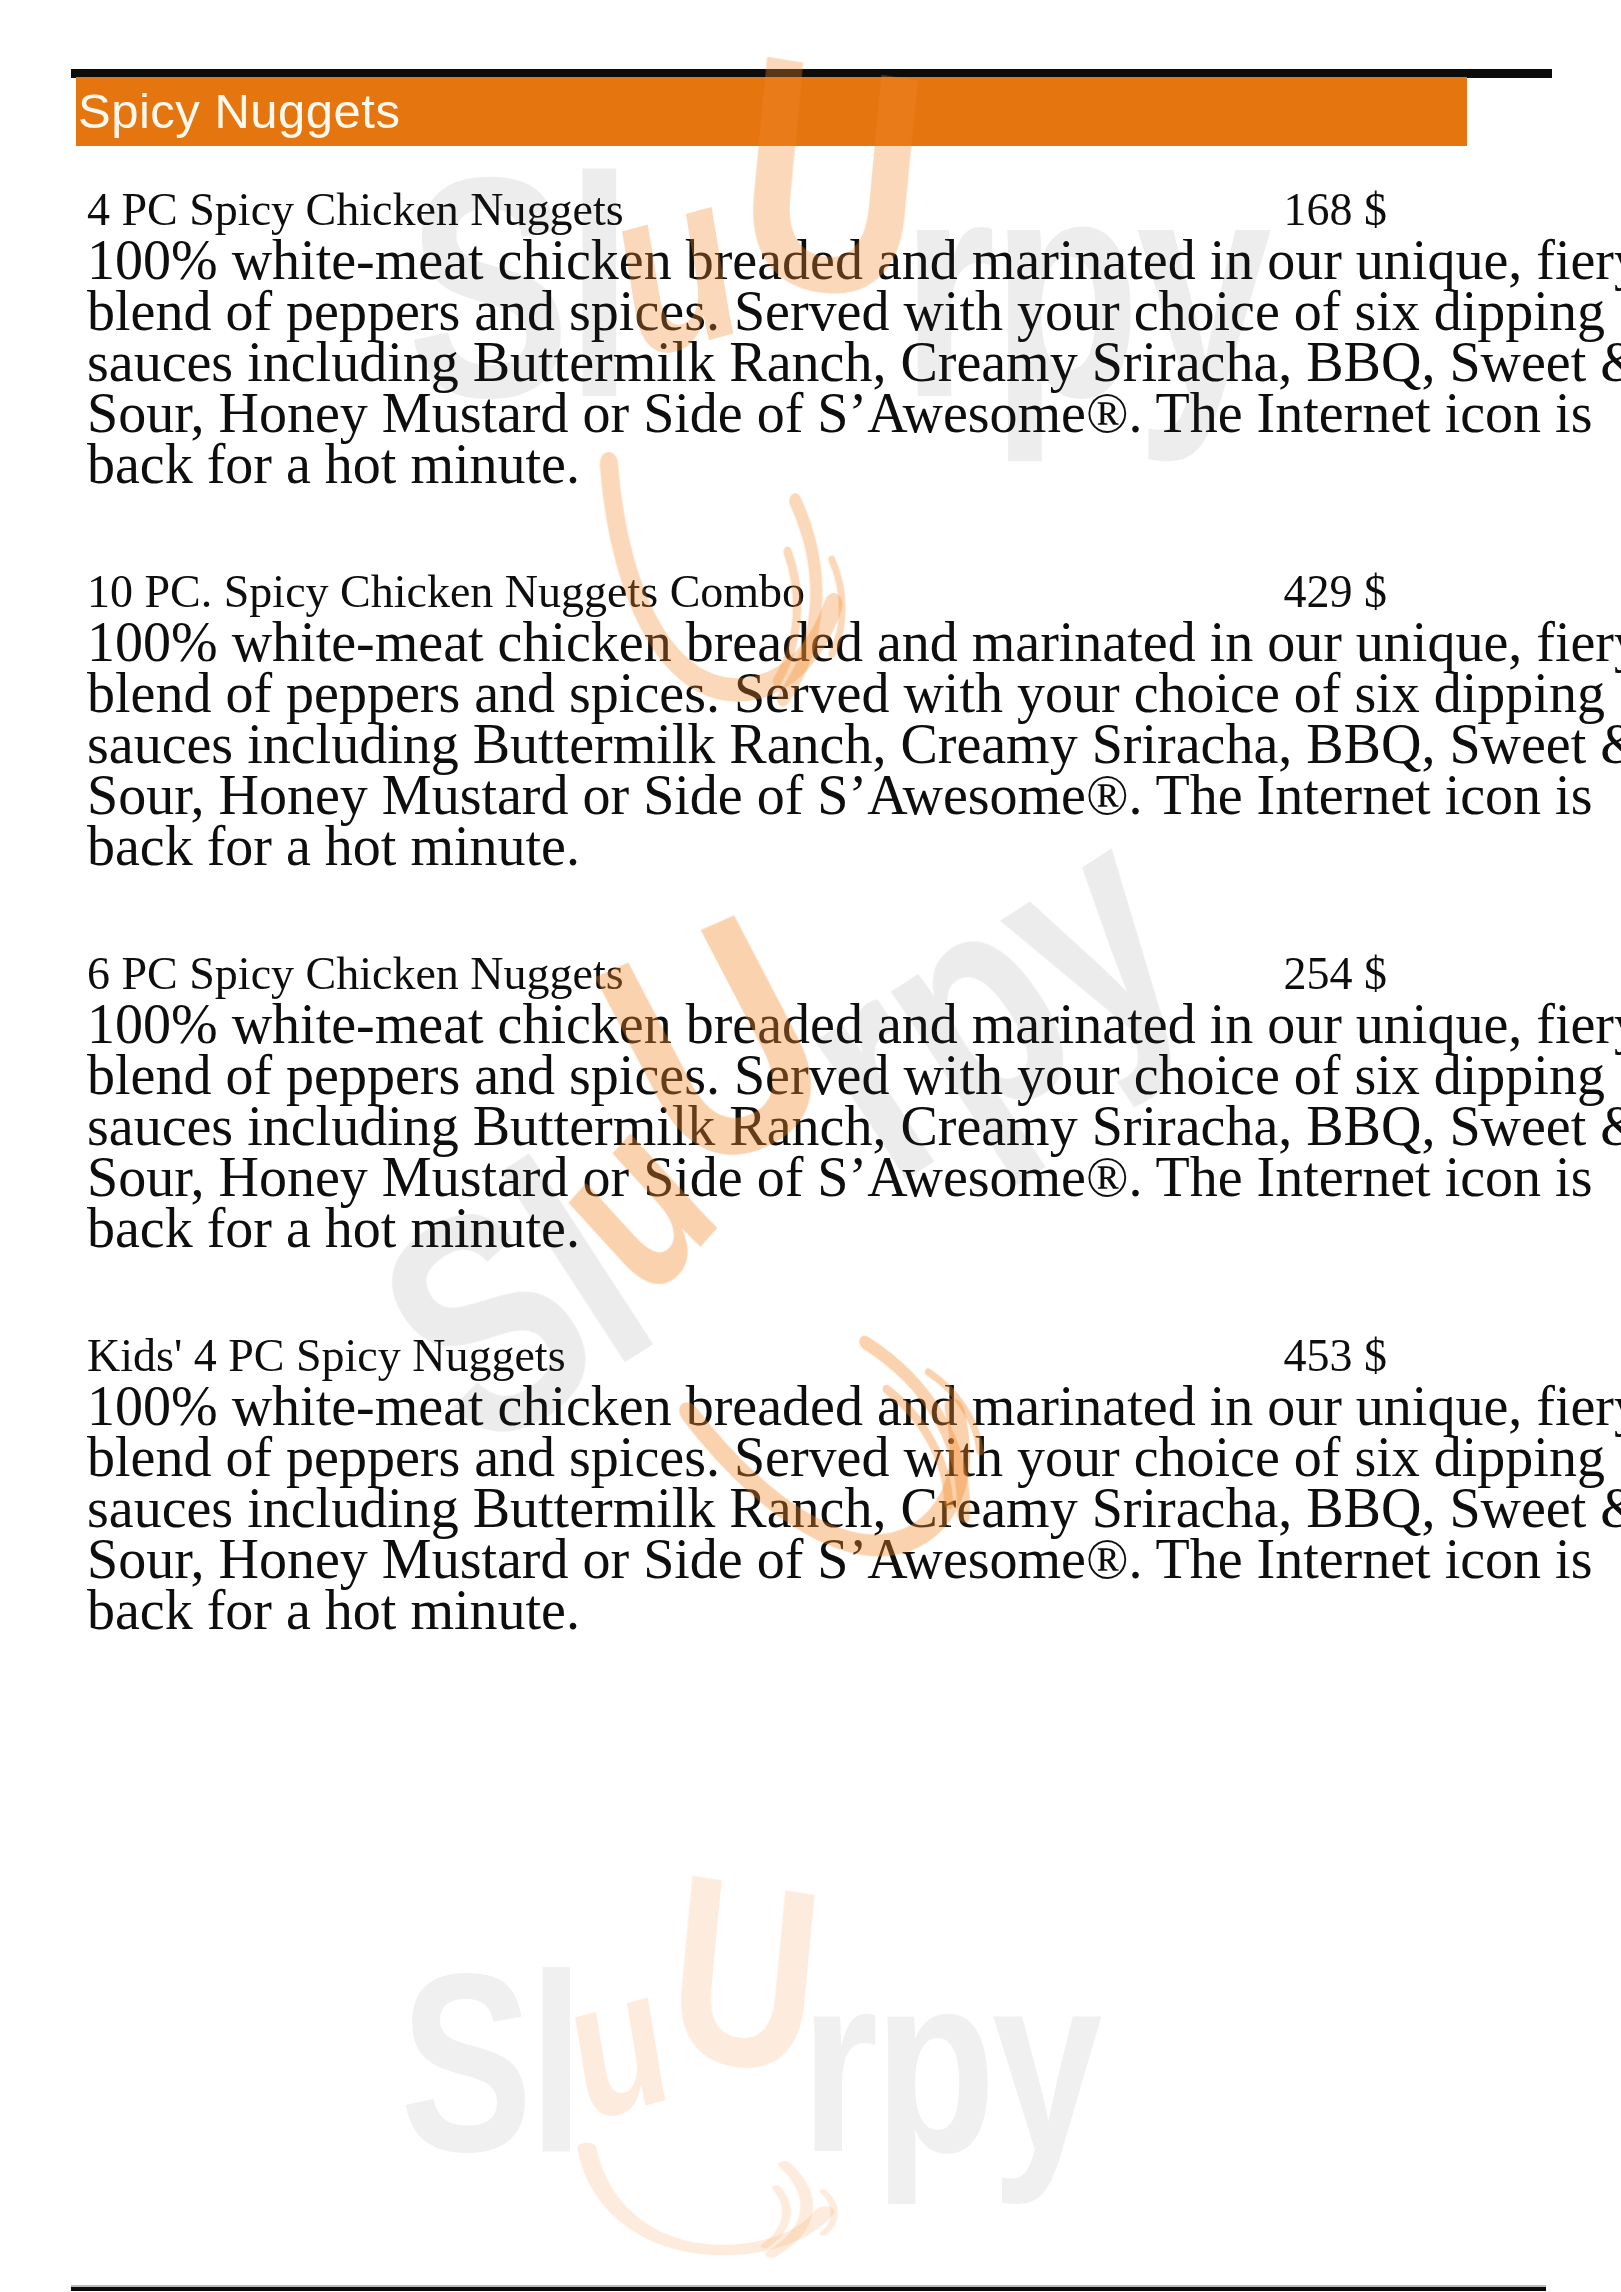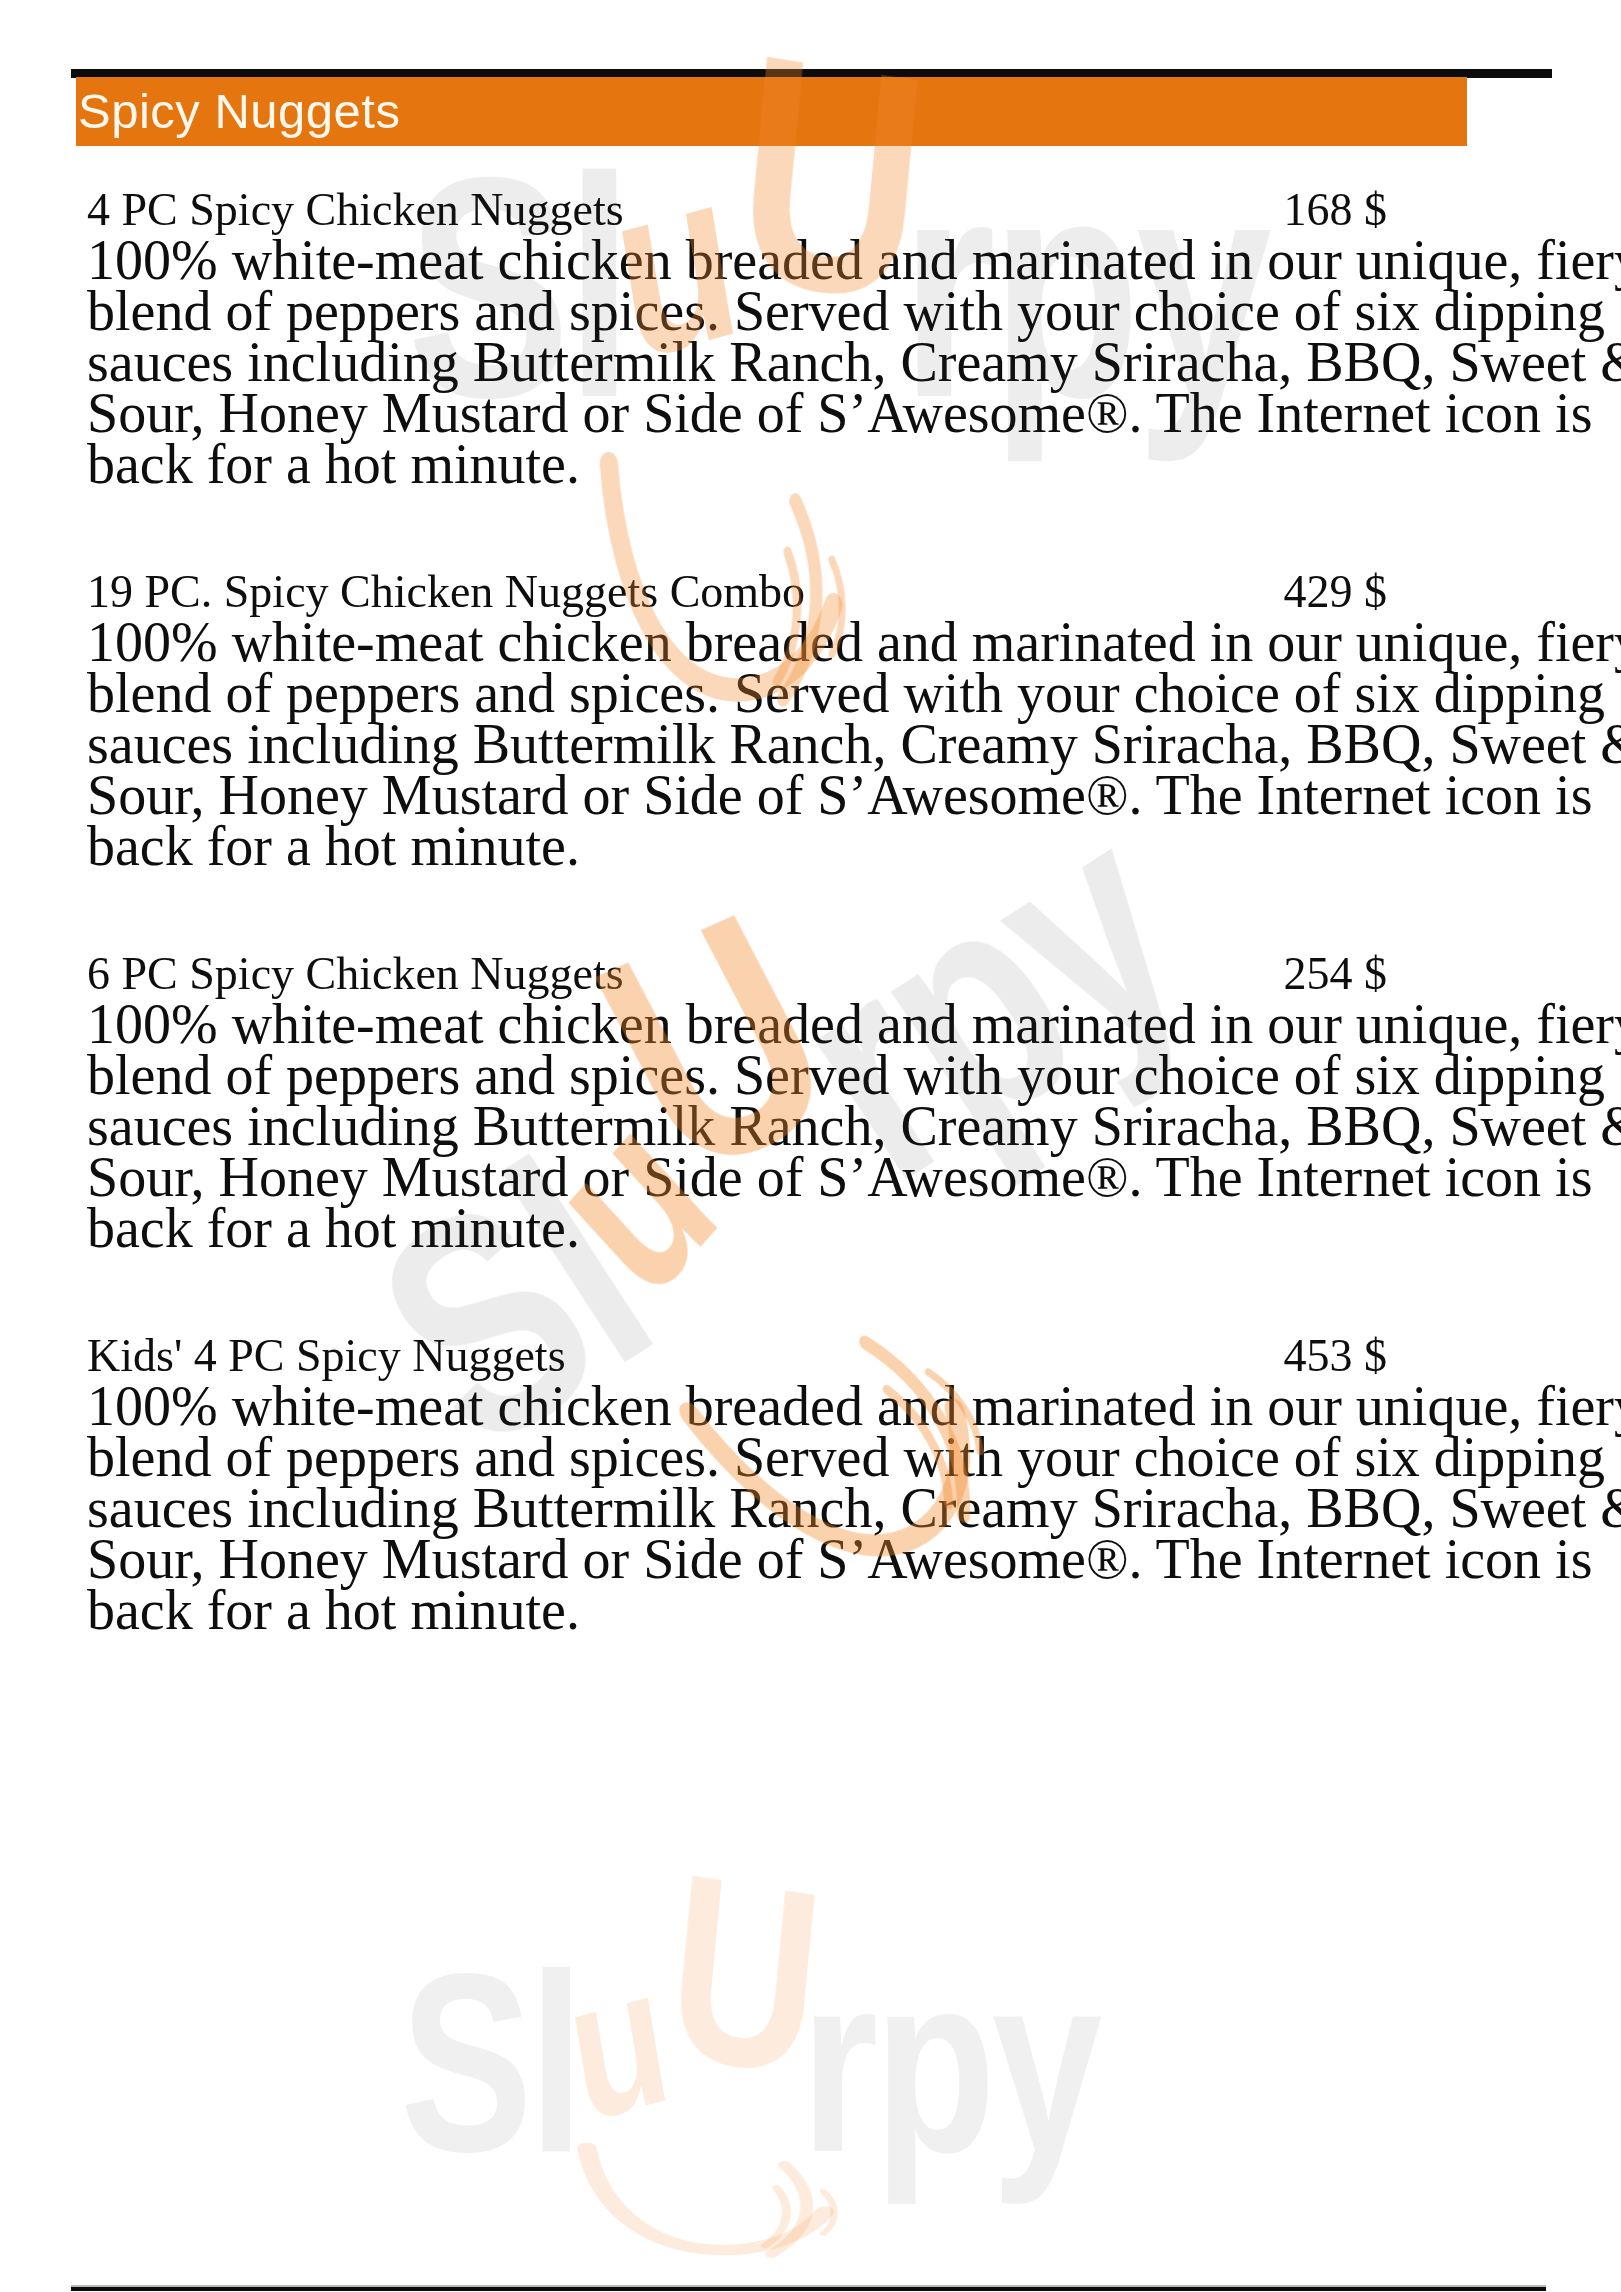--- a/index.html
+++ b/index.html
@@ -83,21 +83,21 @@
       </div>
       <div class="item-desc">100% white-meat chicken breaded and marinated in our unique, fiery
 blend of peppers and spices. Served with your choice of six dipping
 sauces including Buttermilk Ranch, Creamy Sriracha, BBQ, Sweet &amp;
 Sour, Honey Mustard or Side of S’Awesome®. The Internet icon is
 back for a hot minute.</div>
     </div>
 
     <div class="menu-item">
       <div class="item-head">
-        <span class="item-name">19 PC. Spicy Chicken Nuggets Combo</span>
+        <span class="item-name">10 PC. Spicy Chicken Nuggets Combo</span>
         <span class="item-price">429 $</span>
       </div>
       <div class="item-desc">100% white-meat chicken breaded and marinated in our unique, fiery
 blend of peppers and spices. Served with your choice of six dipping
 sauces including Buttermilk Ranch, Creamy Sriracha, BBQ, Sweet &amp;
 Sour, Honey Mustard or Side of S’Awesome®. The Internet icon is
 back for a hot minute.</div>
     </div>
 
     <div class="menu-item">

